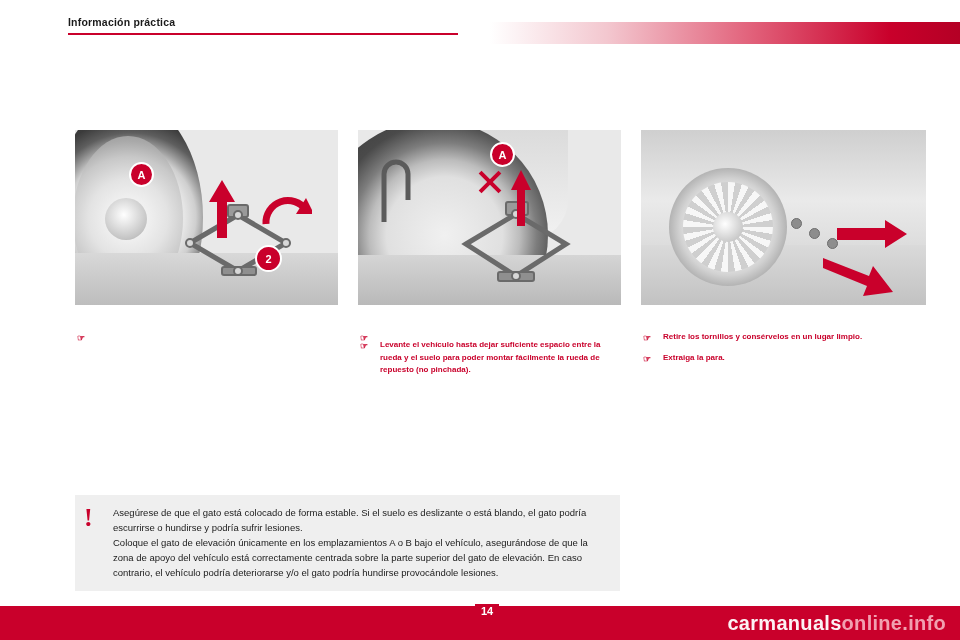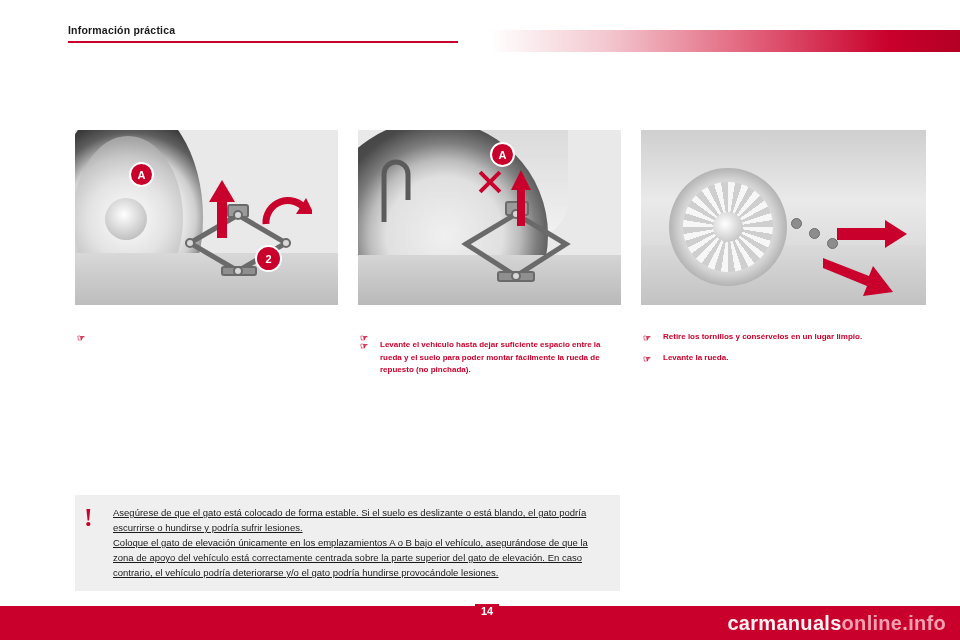--- a/index.html
+++ b/index.html
@@ -5,21 +5,21 @@
   html,body{margin:0;padding:0;}
   body{
     width:960px;height:640px;
     background:#ffffff;
     font-family:"Liberation Sans", sans-serif;
     position:relative;
     overflow:hidden;
   }
   
   .header-bar{
-    position:absolute;left:0;top:8px;width:892px;height:34px;
+    position:absolute;left:0;top:0;width:892px;height:34px;
   }
   .header-title-box{
     position:absolute;left:68px;top:16px;
     font-size:10.5px;font-weight:bold;color:#1a1a1a;
     letter-spacing:.2px;
   }
   .header-rule{
     position:absolute;left:68px;top:33px;width:390px;height:2px;background:#c9002b;
   }
   .header-grad{
@@ -116,21 +116,21 @@
   .warn-box{
     position:absolute;left:75px;top:495px;width:545px;height:96px;
     background:#efefef;
   }
   .warn-icon{
     position:absolute;left:84px;top:503px;
     color:#c9002b;font-size:26px;font-weight:bold;font-family:"Liberation Serif", serif;
   }
   .warn-text{
     position:absolute;left:113px;top:505px;width:495px;
-    font-size:9.5px;line-height:15px;color:#1a1a1a;text-decoration:underline;
+    font-size:9.5px;line-height:15px;color:#1a1a1a;
   }
 
   
   .footer-bar{
     position:absolute;left:0;bottom:0;width:960px;height:34px;background:#c9002b;
   }
   .footer-page{
     position:absolute;left:475px;bottom:22px;color:#ffffff;font-size:11px;font-weight:bold;
     background:#c9002b;padding:1px 6px;
   }
@@ -239,21 +239,21 @@
   </div>
 </div>
 
 <div class="caption" id="cap3">
   <div class="bullet-row">
     <span class="bullet-mark">☞</span>
     <span>Retire los tornillos y consérvelos en un lugar limpio.</span>
   </div>
   <div class="bullet-row">
     <span class="bullet-mark">☞</span>
-    <span>Levante la rueda.</span>
+    <span>Extraiga la para.</span>
   </div>
 </div>
 
 <div class="warn-box"></div>
 <div class="warn-icon">!</div>
 <div class="warn-text">
   <div>Asegúrese de que el gato está colocado de forma estable. Si el suelo es deslizante o está blando, el gato podría escurrirse o hundirse y podría sufrir lesiones.</div>
   <div>Coloque el gato de elevación únicamente en los emplazamientos A o B bajo el vehículo, asegurándose de que la zona de apoyo del vehículo está correctamente centrada sobre la parte superior del gato de elevación. En caso contrario, el vehículo podría deteriorarse y/o el gato podría hundirse provocándole lesiones.</div>
 </div>
 

